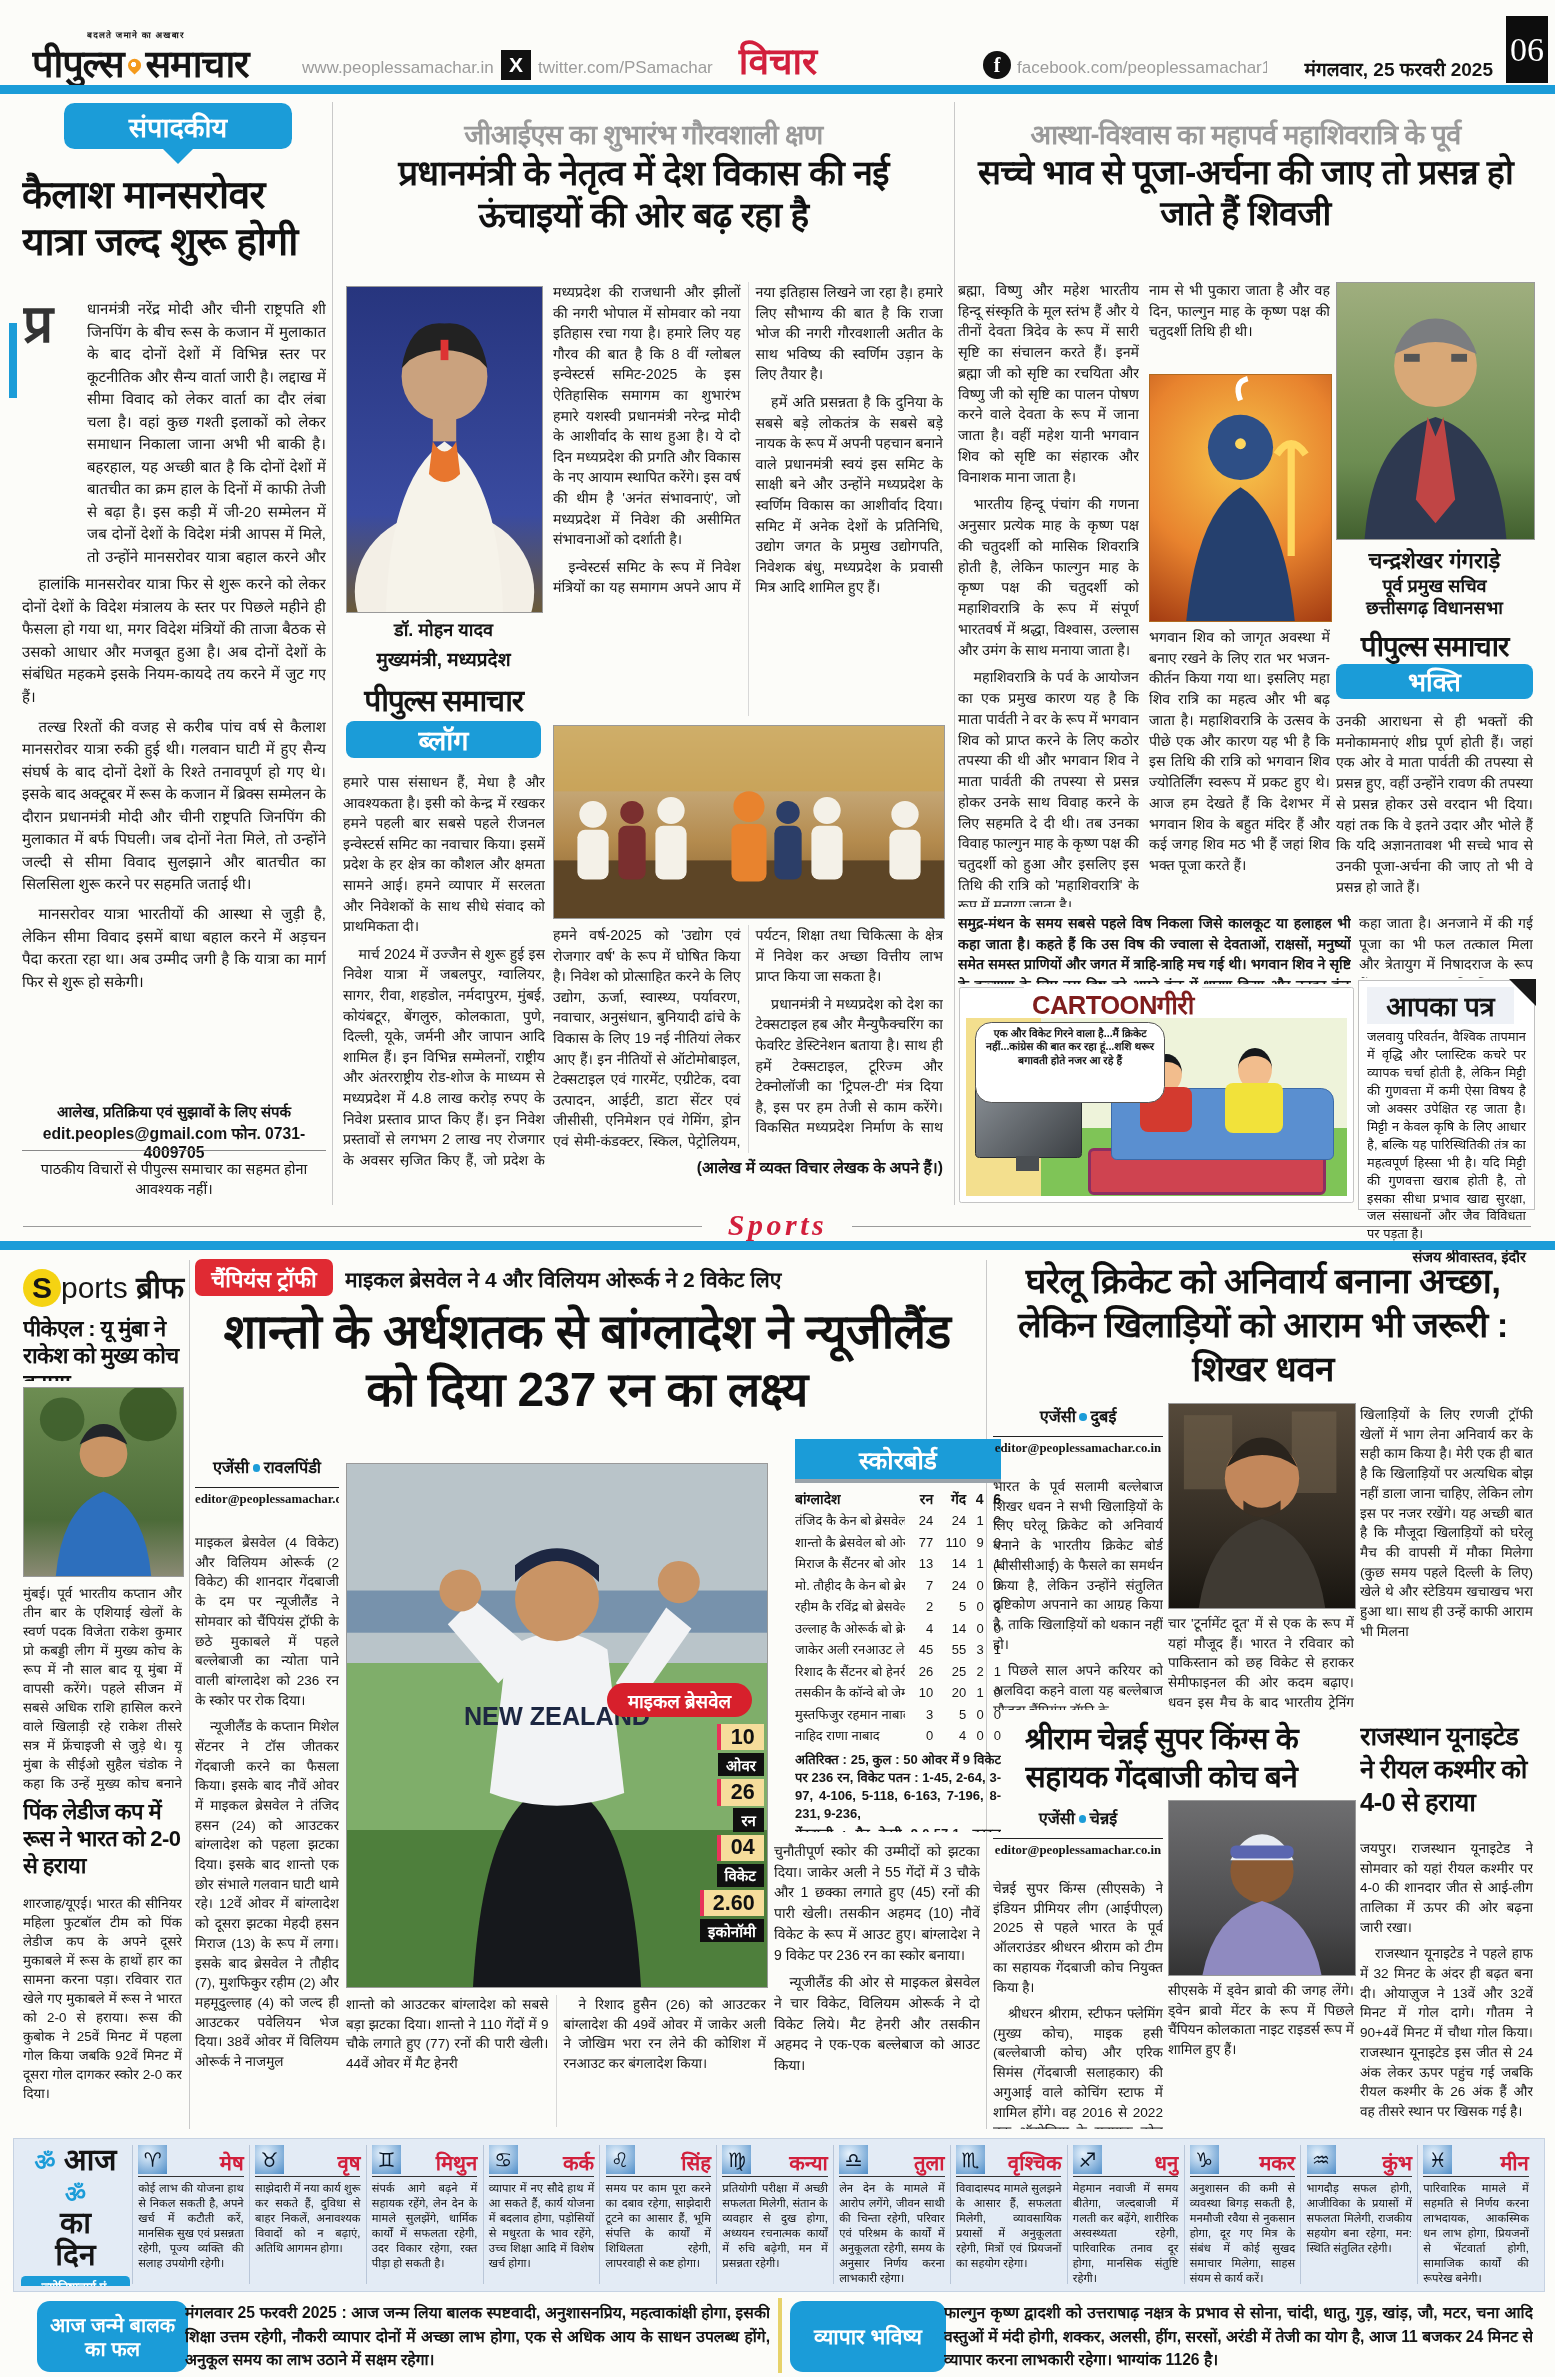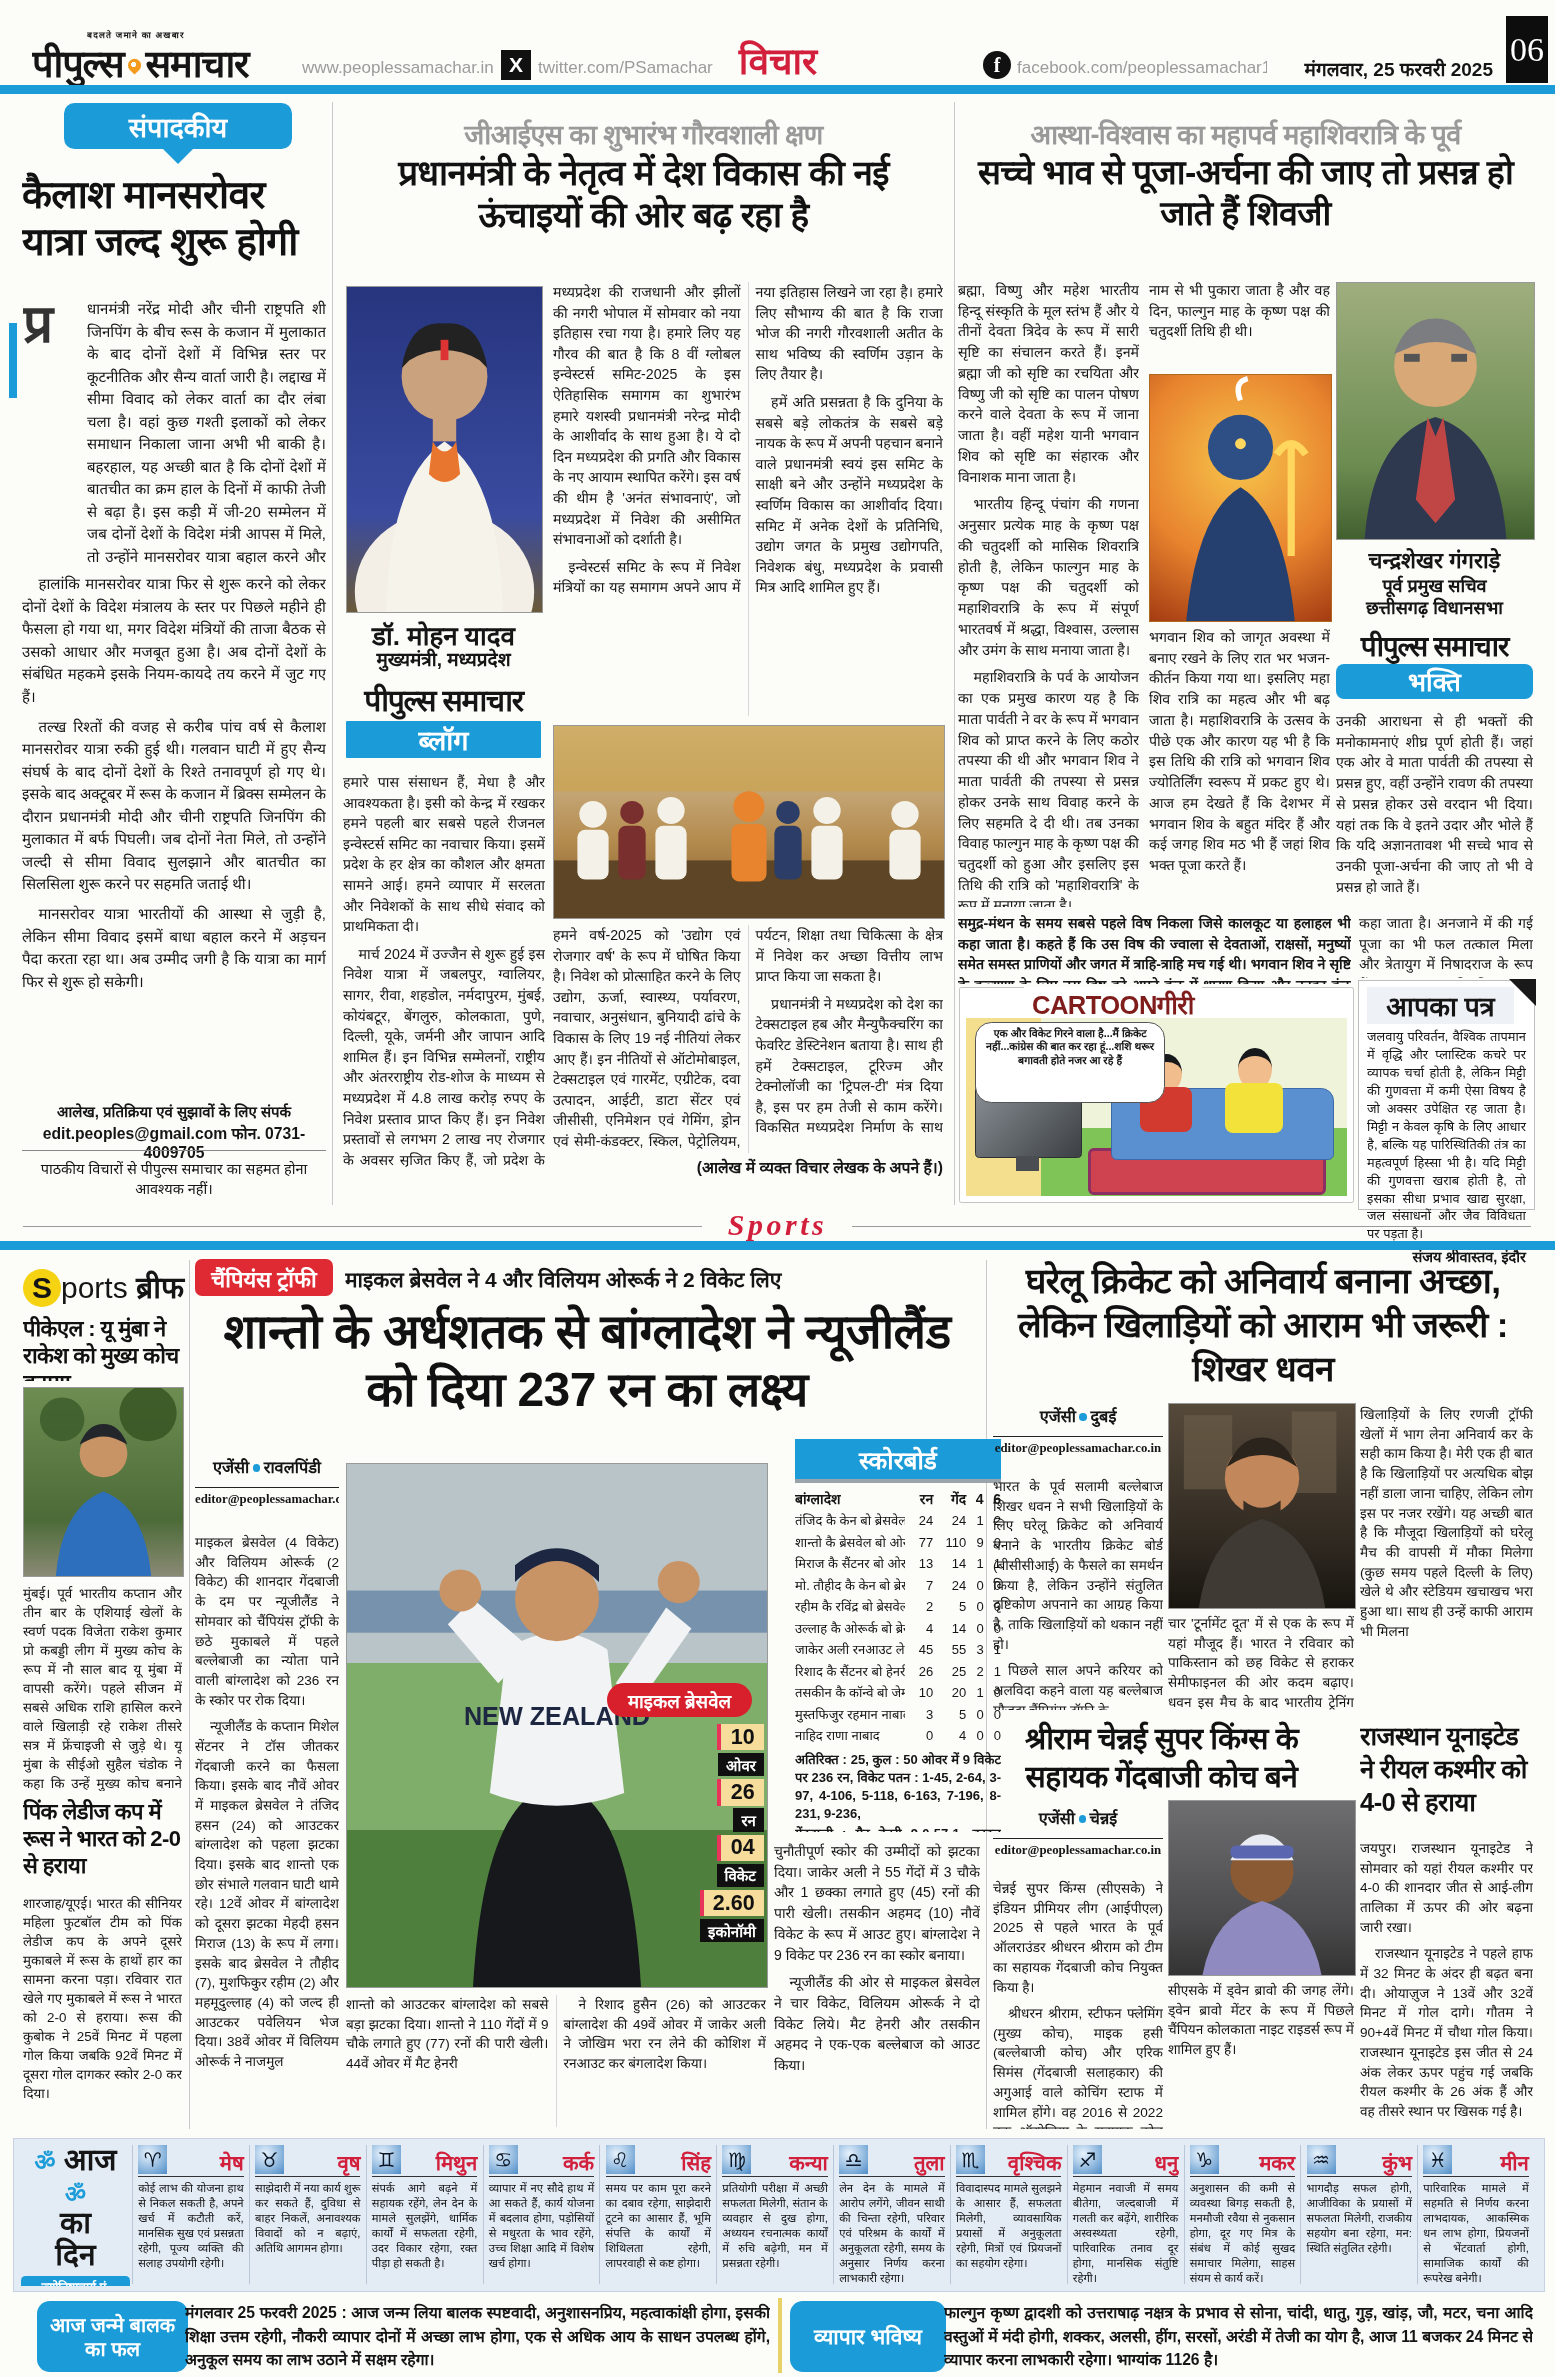--- a/index.html
+++ b/index.html
@@ -106,24 +106,24 @@
     <svg viewBox="0 0 100 160" width="100%" height="100%" preserveAspectRatio="none">
       <ellipse cx="50" cy="150" rx="46" ry="40" fill="#f3efe6"></ellipse>
       <rect x="44" y="62" width="12" height="14" fill="#caa27e"></rect>
       <circle cx="50" cy="44" r="22" fill="#caa27e"></circle>
       <path d="M28 40 q4 -24 22 -22 q18 -2 22 22 l-4 -4 q-18 -10 -36 0 z" fill="#222"></path>
       <rect x="48" y="26" width="4" height="10" fill="#d33"></rect>
       <path d="M20 160 q2 -66 30 -84 q28 18 30 84 z" fill="#f6f3ea"></path>
       <path d="M44 76 q6 10 12 0 l2 16 q-8 8 -16 0 z" fill="#e8762e"></path>
     </svg>
   </div>
-  <div class="t cap-name" style="left:346px;top:617px;width:195px;font-size:26px;">डॉ. मोहन यादव</div>
+  <div class="t cap-name" style="left:346px;top:617px;width:195px;font-size:18px;">डॉ. मोहन यादव</div>
   <div class="t cap-role" style="left:346px;top:646px;width:195px;font-size:19px;font-weight:600;">मुख्यमंत्री, मध्यप्रदेश</div>
   <div class="t c x9" style="left:346px;top:679px;width:195px;font-size:30px;letter-spacing:-1.2px;">पीपुल्स समाचार</div>
-  <div class="t badge" style="left:346px;top:721px;width:195px;height:37px;font-size:27px;border-radius:1px;">
+  <div class="t badge" style="left:346px;top:721px;width:195px;height:37px;font-size:27px;border-radius:8px;">
       <span>ब्लॉग</span>
     </div>
 
   <div class="t j plist" style="left:553px;top:282px;width:390px;height:434px;font-size:14.2px;line-height:1.45;column-count:2;column-gap:15px;column-rule:0.6px solid #d8d8d8;">
       <p class="first">मध्यप्रदेश की राजधानी और झीलों की नगरी भोपाल में सोमवार को नया इतिहास रचा गया है। हमारे लिए यह गौरव की बात है कि 8 वीं ग्लोबल इन्वेस्टर्स समिट-2025 के इस ऐतिहासिक समागम का शुभारंभ हमारे यशस्वी प्रधानमंत्री नरेन्द्र मोदी के आशीर्वाद के साथ हुआ है। ये दो दिन मध्यप्रदेश की प्रगति और विकास के नए आयाम स्थापित करेंगे। इस वर्ष की थीम है 'अनंत संभावनाएं', जो मध्यप्रदेश में निवेश की असीमित संभावनाओं को दर्शाती है।</p>
       <p>इन्वेस्टर्स समिट के रूप में निवेश मंत्रियों का यह समागम अपने आप में नया इतिहास लिखने जा रहा है। हमारे लिए सौभाग्य की बात है कि राजा भोज की नगरी गौरवशाली अतीत के साथ भविष्य की स्वर्णिम उड़ान के लिए तैयार है।</p>
       <p>हमें अति प्रसन्नता है कि दुनिया के सबसे बड़े लोकतंत्र के सबसे बड़े नायक के रूप में अपनी पहचान बनाने वाले प्रधानमंत्री स्वयं इस समिट के साक्षी बने और उन्होंने मध्यप्रदेश के स्वर्णिम विकास का आशीर्वाद दिया। समिट में अनेक देशों के प्रतिनिधि, उद्योग जगत के प्रमुख उद्योगपति, निवेशक बंधु, मध्यप्रदेश के प्रवासी मित्र आदि शामिल हुए हैं।</p>
     </div>
   <div class="t j plist" style="left:343px;top:772px;width:202px;height:395px;font-size:14.2px;line-height:1.45;">
       <p class="first">हमारे पास संसाधन हैं, मेधा है और आवश्यकता है। इसी को केन्द्र में रखकर हमने पहली बार सबसे पहले रीजनल इन्वेस्टर्स समिट का नवाचार किया। इसमें प्रदेश के हर क्षेत्र का कौशल और क्षमता सामने आई। हमने व्यापार में सरलता और निवेशकों के साथ सीधे संवाद को प्राथमिकता दी।</p>

